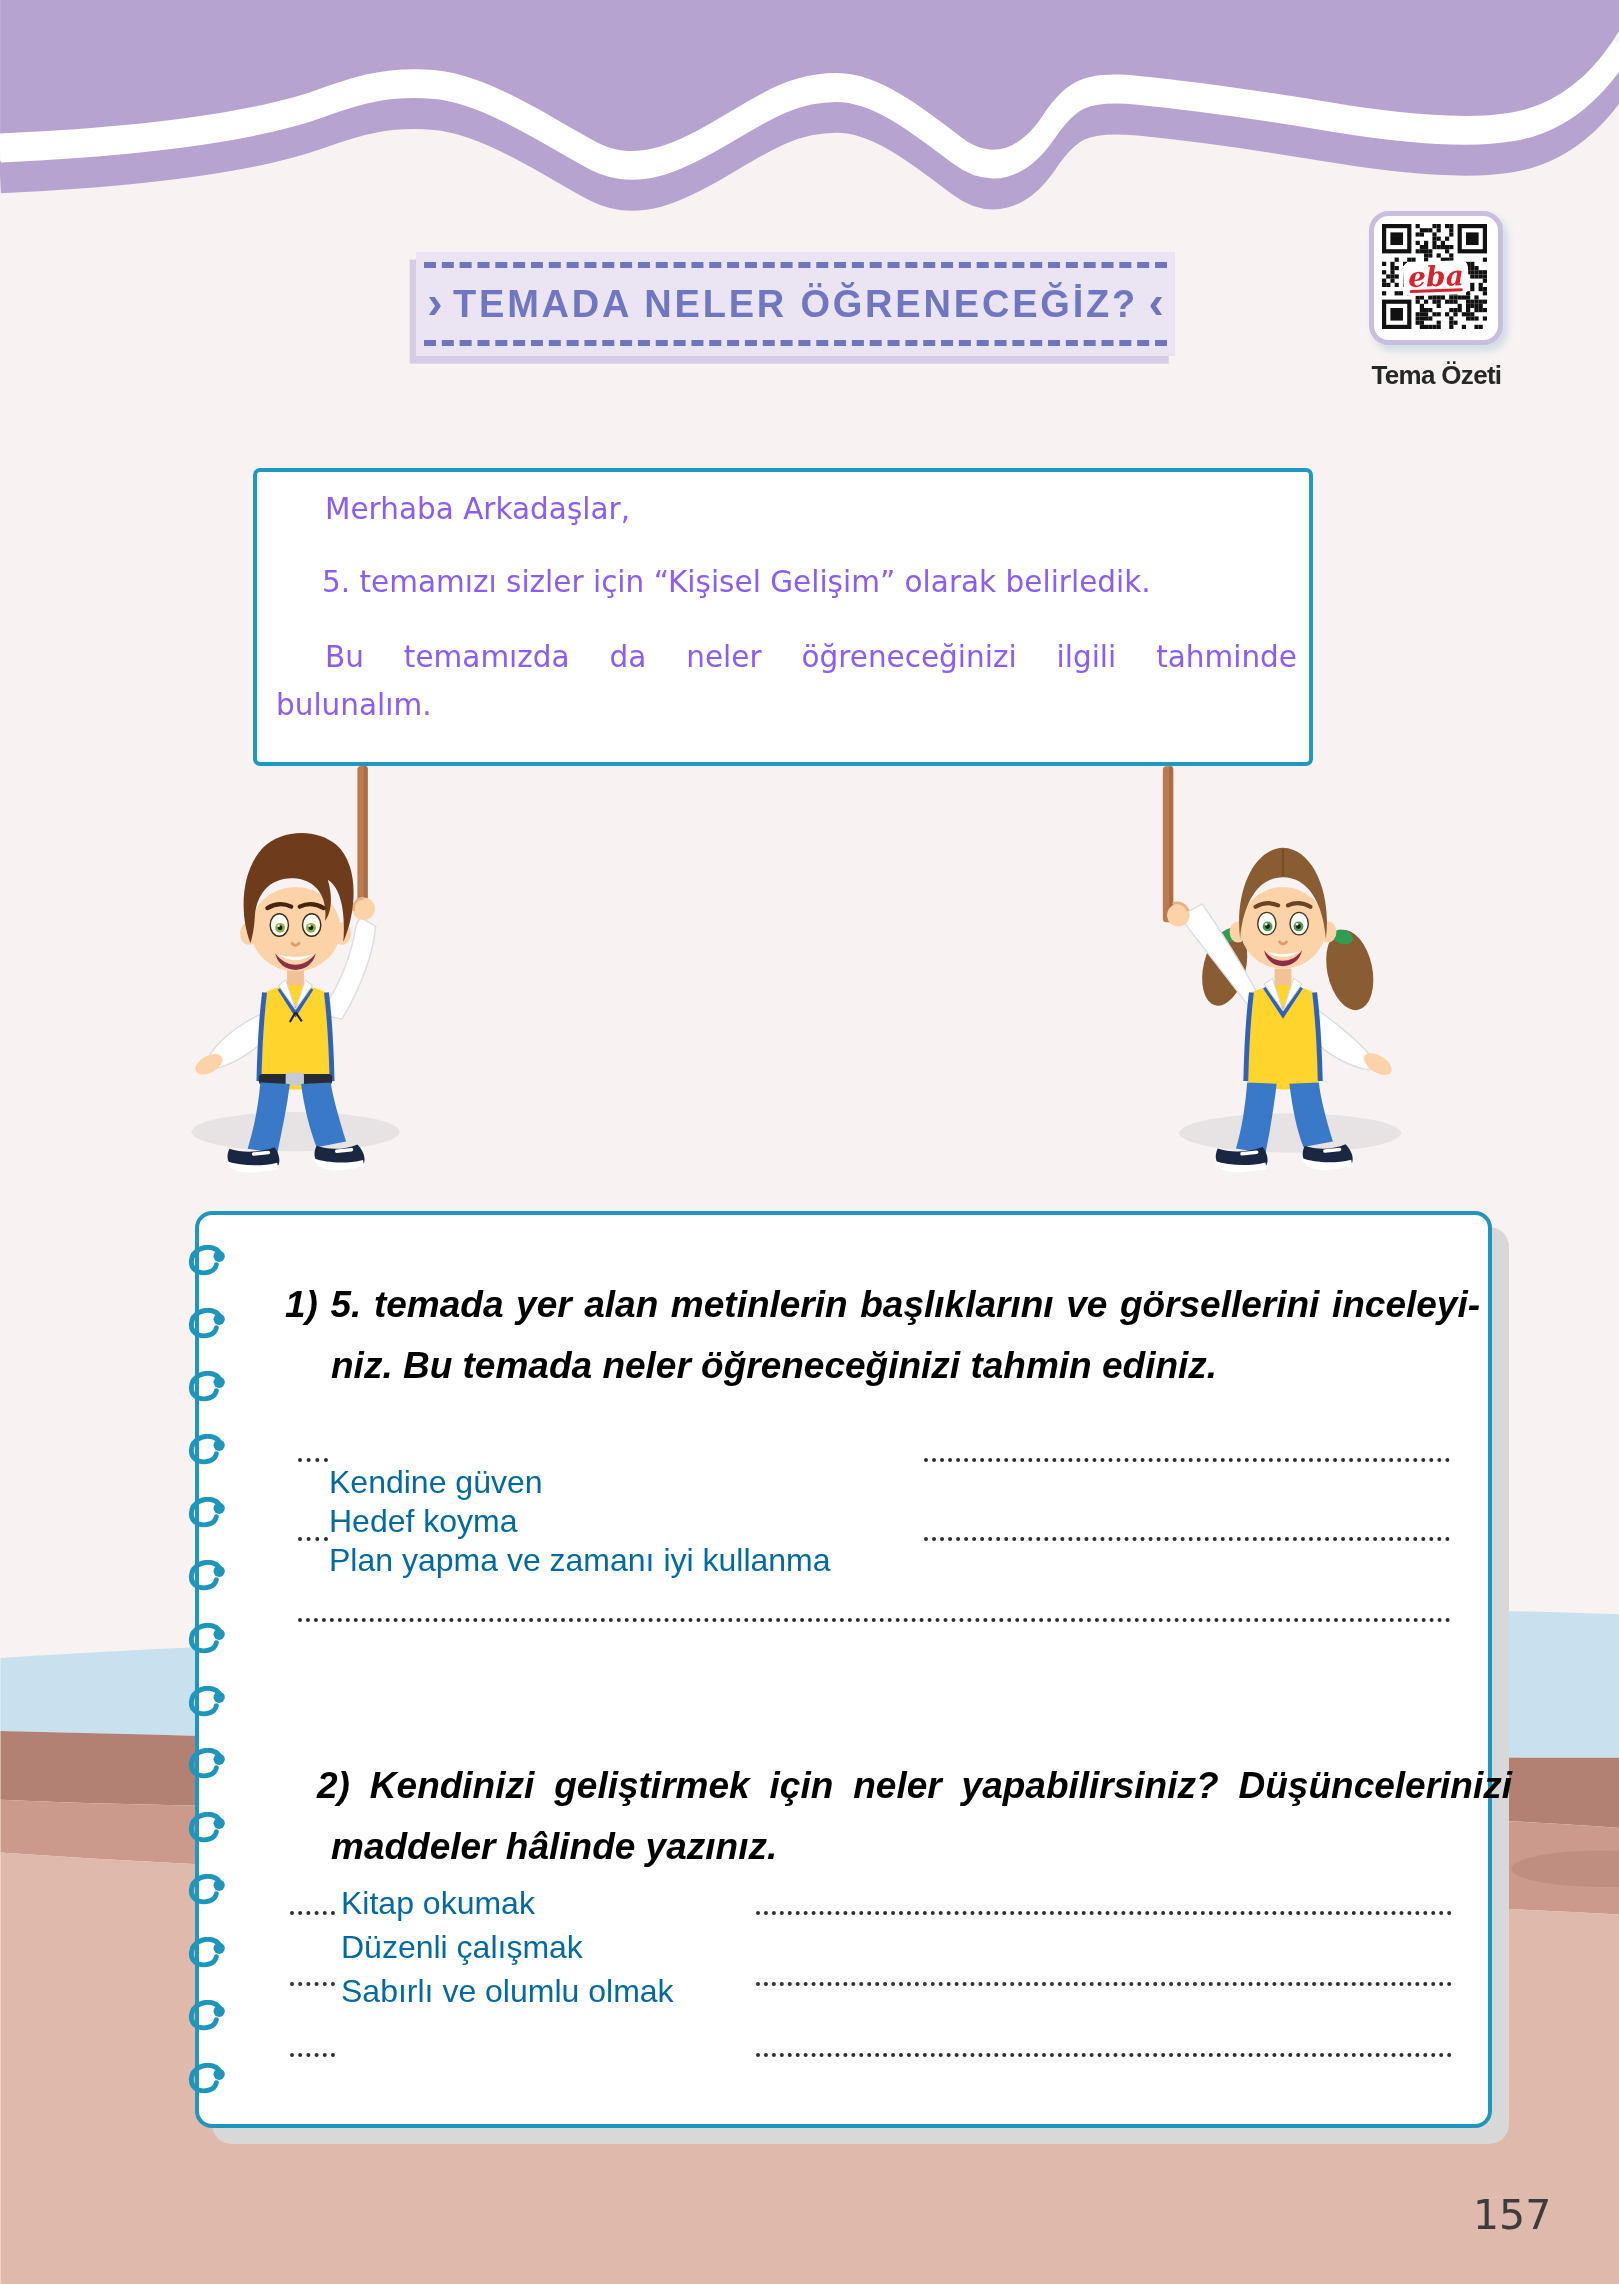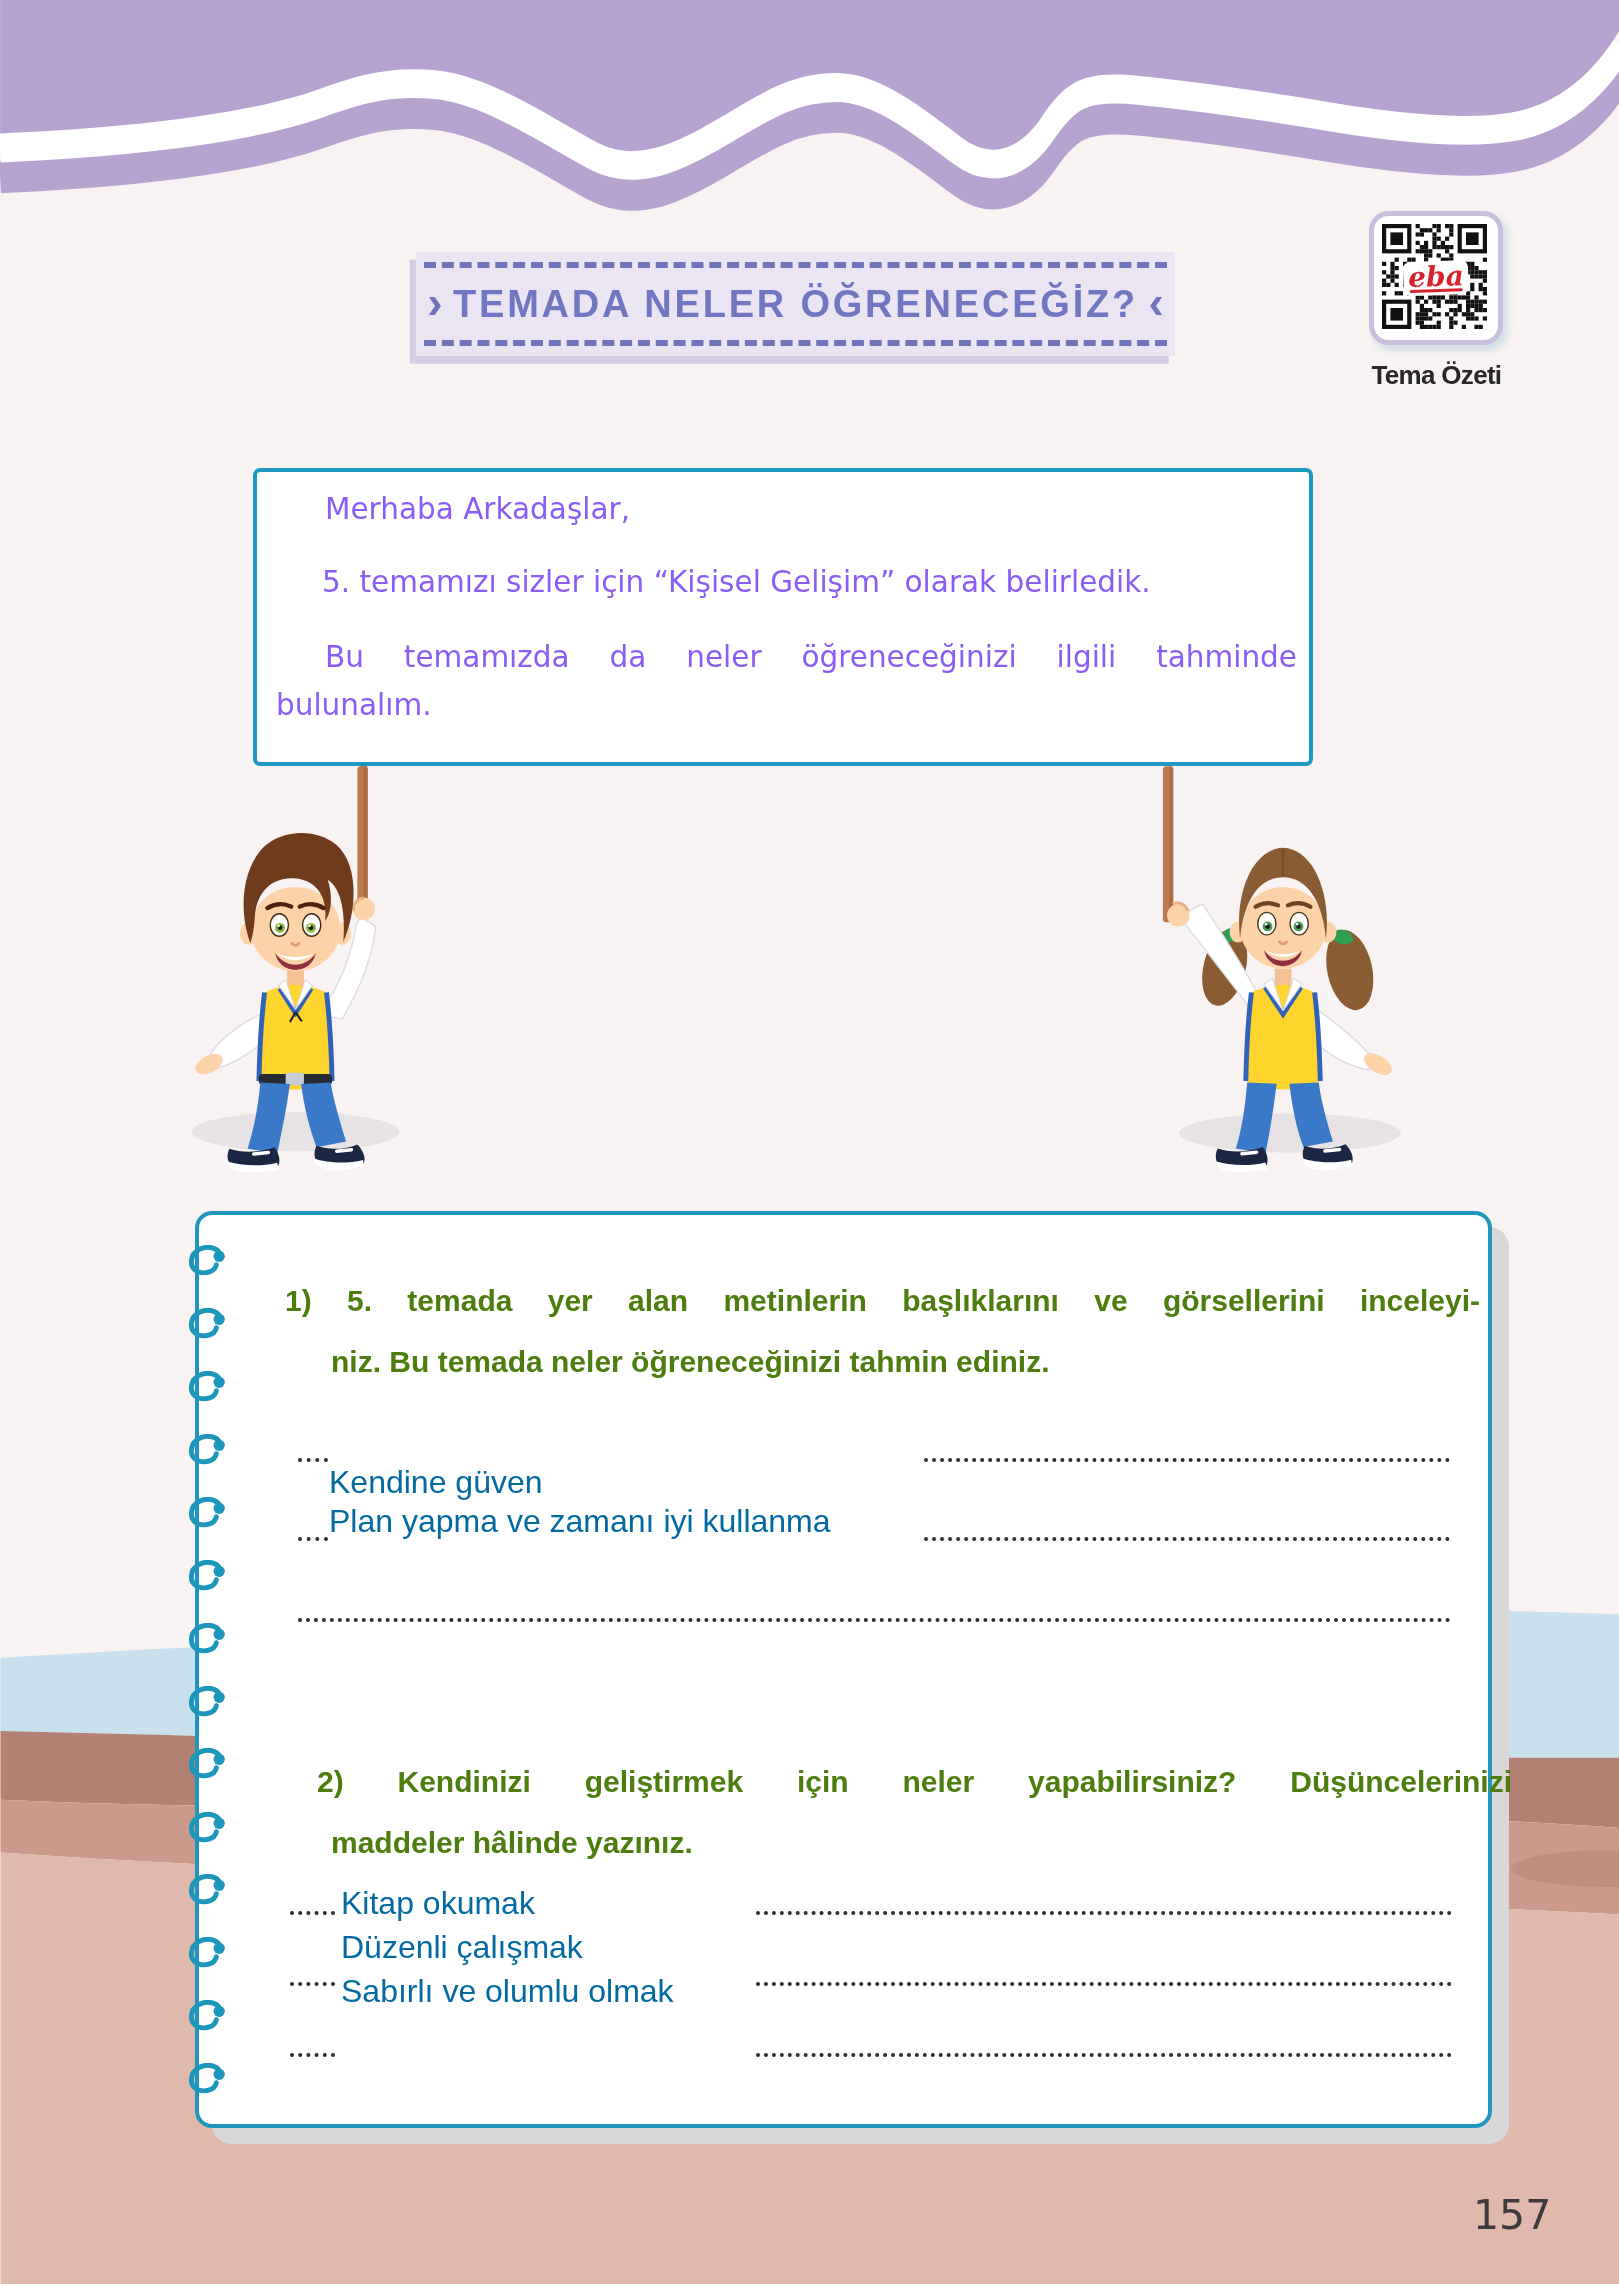--- a/index.html
+++ b/index.html
@@ -40,21 +40,21 @@
   #sp3{left:280px;top:640px;width:1017px;text-indent:45px;white-space:normal;
        text-align:justify;text-align-last:justify;}
   #sp4{left:276px;top:688px;}
 
   
   #notebook-shadow{left:212px;top:1227px;width:1297px;height:917px;background:#d9d8d8;border-radius:19.7px;}
   #notebook{left:195px;top:1211px;width:1297px;height:917px;background:#fff;border:4.2px solid #2196bd;
             border-radius:17px;box-sizing:border-box;}
 
   
-  .q-line{font-size:30px;font-weight:bold;color:#4d7c0f;white-space:nowrap;}
+  .q-line{font-size:37px;font-weight:bold;color:#000000;white-space:nowrap;font-style:italic;}
   .q-just{white-space:normal;text-align:justify;text-align-last:justify;}
   #q1l1{left:285px;top:1284px;width:1195px;}
   #q1l2{left:331px;top:1345px;}
   #q2l1{left:285px;top:1765px;width:1195px;margin-left:32px;}
   #q2l2{left:331px;top:1826px;}
 
   
   .answers{color:#0369a1;font-weight:normal;font-size:32px;}
   #ans1{left:329px;top:1463px;line-height:39px;}
   #ans2{left:341px;top:1881px;line-height:44px;}
@@ -459,20 +459,21 @@
       <path d="M52,18 C52,4 34,0 22,6 C8,13 6,32 20,38 C31,42 44,38 46,28" fill="none" stroke="#1e96bc" stroke-width="7" stroke-linecap="round"></path>
       <circle cx="50" cy="16" r="8" fill="#1e96bc"></circle>
     </svg>
   </div>
 
 <div id="q1l1" class="abs q-line q-just">1) 5. temada yer alan metinlerin başlıklarını ve görsellerini inceleyi-</div>
 <div id="q1l2" class="abs q-line">niz. Bu temada neler öğreneceğinizi tahmin ediniz.</div>
 
 <div id="ans1" class="abs answers">
   <div>Kendine güven</div>
+  <div>Hedef koyma</div>
   <div>Plan yapma ve zamanı iyi kullanma</div>
 </div>
 
 <div class="abs dots" style="left:298px;top:1458px;width:29.5px"></div>
 <div class="abs dots" style="left:924px;top:1458px;width:526px"></div>
 <div class="abs dots" style="left:298px;top:1537px;width:29.5px"></div>
 <div class="abs dots" style="left:924px;top:1537px;width:526px"></div>
 <div class="abs dots" style="left:298px;top:1618px;width:1153px"></div>
 
 <div id="q2l1" class="abs q-line q-just">2) Kendinizi geliştirmek için neler yapabilirsiniz? Düşüncelerinizi</div>

